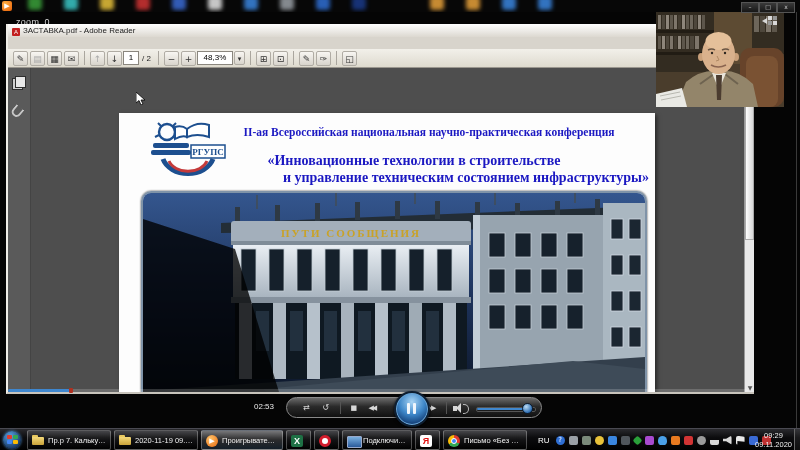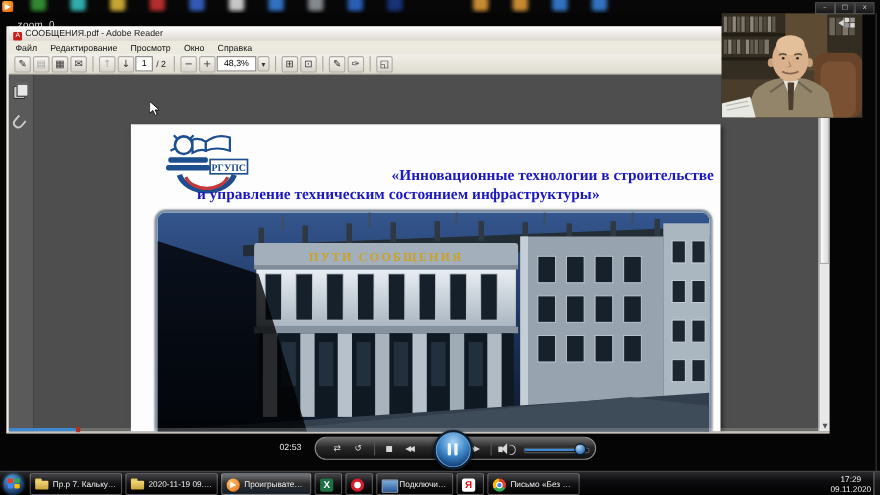--- a/index.html
+++ b/index.html
@@ -53,23 +53,23 @@
   #scrollbar{left:736px;top:0;width:10px;height:324px;background:#e8e8e8;border-left:1px solid #999;}
   #scrollthumb{position:absolute;left:0;top:36px;width:9px;height:136px;background:linear-gradient(90deg,#fdfdfd,#d8d8d8);
                border:1px solid #aaa;box-sizing:border-box;}
   .scrollarrow{position:absolute;left:1px;width:8px;font-size:6px;color:#555;text-align:center;font-family:"DejaVu Sans",sans-serif;}
 
   
   #page{left:111px;top:45px;width:536px;height:320px;background:#fdfdfd;box-shadow:2px 2px 4px rgba(0,0,0,.5);
         font-family:"Liberation Serif",serif;}
   #slide-line1{left:90px;top:13px;width:440px;text-align:center;color:var(--title-blue);
                font-size:11.5px;font-weight:bold;}
-  #slide-line2{left:60px;top:40px;width:470px;text-align:right;color:var(--title-blue);
+  #slide-line2{left:60px;top:40px;width:470px;text-align:center;color:var(--title-blue);
                font-size:14px;font-weight:bold;}
-  #slide-line3{left:60px;top:57px;width:470px;text-align:left;color:var(--title-blue);
+  #slide-line3{left:60px;top:57px;width:470px;text-align:right;color:var(--title-blue);
                font-size:14px;font-weight:bold;}
   #bldgframe{left:22px;top:78px;width:502px;height:212px;border-radius:10px;overflow:hidden;
              border:2px solid #7f93a8;box-shadow:inset 0 0 10px #9fb6cc, 0 0 2px #222;text-align:center;}
   #logo{left:28px;top:4px;width:82px;height:70px;}
 
   
   #webcam{left:656px;top:0px;width:128px;height:95px;background:#2c2620;overflow:hidden;}
   #viewtoggle{position:absolute;right:6px;top:4px;width:16px;height:10px;opacity:.95;}
 
   
@@ -144,24 +144,21 @@
 <body>
 
 <div id="screen">
 
   <div id="video" class="abs">
     <div id="vidtitle" class="abs">zoom_0</div>
     <div id="rightedge" class="abs"></div>
 
     <div id="adobe" class="abs">
       <div id="ad-titlebar" class="abs">
-        <span class="ticon">A</span><span>СООБЩЕНИЯ.pdf - Adobe Reader</span>
-      </div>
-      <div id="ad-menubar" class="abs">
-        <span>Файл</span><span>Редактирование</span><span>Просмотр</span><span>Окно</span><span>Справка</span>
+        <span class="ticon">A</span><span>ЗАСТАВКА.pdf - Adobe Reader</span>
       </div>
       <div id="ad-toolbar" class="abs">
         <div class="tb">✎</div>
         <div class="tb dis">▤</div>
         <div class="tb">▦</div>
         <div class="tb">✉</div>
         <div class="tbsep"></div>
         <div class="tb dis">↑</div>
         <div class="tb">↓</div>
         <div id="pgbox">1</div>
@@ -199,20 +196,21 @@
             <path d="M40 12 Q50 4 62 8 L62 20 Q50 16 40 20 Z" fill="#fff" stroke="#1d4f8f" stroke-width="2"></path>
             <path d="M40 12 Q35 8 28 10 L28 22 Q35 18 40 20 Z" fill="#fff" stroke="#1d4f8f" stroke-width="2"></path>
             <rect x="6" y="26" width="36" height="5" rx="2" fill="#1d4f8f"></rect>
             <rect x="4" y="33" width="40" height="5" rx="2" fill="#1d4f8f"></rect>
             <rect x="44" y="28" width="34" height="13" fill="#fff" stroke="#1d4f8f" stroke-width="1.5"></rect>
             <text x="61" y="38" text-anchor="middle" font-size="9" font-weight="bold" fill="#1d4f8f" font-family="Liberation Serif, serif">РГУПС</text>
             <path d="M16 42 A26 20 0 0 0 66 42" fill="none" stroke="#1d4f8f" stroke-width="5"></path>
             <path d="M22 44 A20 15 0 0 0 60 44" fill="none" stroke="#c43a3a" stroke-width="3"></path>
           </svg>
 
+          <div id="slide-line1" class="abs">II-ая Всероссийская национальная научно-практическая конференция</div>
           <div id="slide-line2" class="abs">«Инновационные технологии в строительстве</div>
           <div id="slide-line3" class="abs">и управление техническим состоянием инфраструктуры»</div>
 
           <div id="bldgframe" class="abs">
             <svg width="502" height="212" viewBox="0 0 502 212">
               <defs>
                 <linearGradient id="sky" x1="0" y1="0" x2="0" y2="1">
                   <stop offset="0" stop-color="#34568e"></stop>
                     <stop offset=".55" stop-color="#1b2f55"></stop>
                     <stop offset="1" stop-color="#0b1424"></stop>
@@ -499,19 +497,39 @@
           <div class="ya-ico">Я</div>
         </div>
     </div>
     <div class="tbtn" style="left:443px;width:84px;">
       <div class="ticon14">
           <div class="chrome-ico"></div>
         </div>
       <div class="lbl">Письмо «Без те...</div>
     </div>
 
+    <div id="tray">
+      <div id="lang">RU</div>
+      <div class="tico" style="background:#2f6fd4;border-radius:50%;">?</div>
+      <div class="tico" style="background:#9aa0a6;"></div>
+      <div class="tico" style="background:#7a8a7a;"></div>
+      <div class="tico" style="background:#e8c23a;border-radius:50%;"></div>
+      <div class="tico" style="background:#3a86e0;"></div>
+      <div class="tico" style="background:#50565c;"></div>
+      <div class="tico" style="background:#2aa03a;transform:rotate(45deg);width:7px;height:7px;"></div>
+      <div class="tico" style="background:#a84ad0;"></div>
+      <div class="tico" style="background:#4aa0e8;border-radius:50% 50% 40% 40%;"></div>
+      <div class="tico" style="background:#e87a20;"></div>
+      <div class="tico" style="background:#d23434;"></div>
+      <div class="tico" style="background:#9a9a9a;border-radius:50%;"></div>
+      <div class="tico" style="background:linear-gradient(to top,#d8d8d8 60%,transparent 60%);"></div>
+      <div class="tico" style="background:#d8d8d8;clip-path:polygon(0 35%,40% 35%,100% 0,100% 100%,40% 65%,0 65%);"></div>
+      <div class="tico" style="background:#e8e8e8;clip-path:polygon(0 0,100% 15%,100% 70%,20% 60%,20% 100%,0 100%);"></div>
+      <div class="tico" style="background:#3a6ad4;border-radius:2px;"></div>
+      <div class="tico" style="background:#c03030;border-radius:2px;"></div>
+    </div>
     <div id="clock">
-      <div>17:29</div>
+      <div>09:29</div>
       <div>09.11.2020</div>
     </div>
     <div id="showdesk"></div>
   </div>
 </div>
 
 </body></html>

